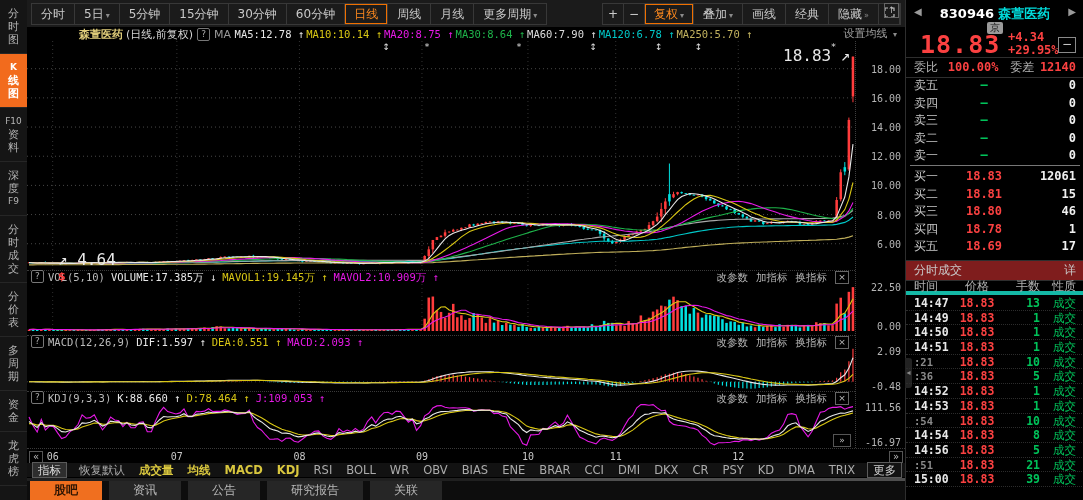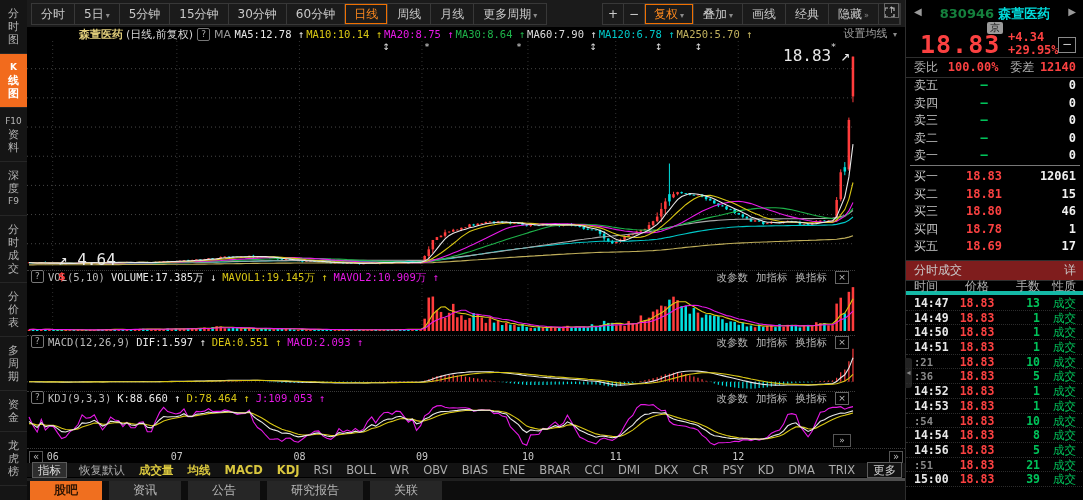--- a/index.html
+++ b/index.html
@@ -59,21 +59,21 @@
   .thumb{position:absolute;left:55%;right:0;top:0;height:3px;background:#4e4e4e;}
   
   .btabs{position:absolute;left:0;top:481px;width:878px;height:19px;background:#0d0d0d;display:flex;gap:7px;padding-left:3px;font-size:12px;}
   .btab{padding:0 24px;line-height:18px;background:#262626;color:#b8b8b8;cursor:pointer;}
   .btab.active{background:#f06f1f;color:#2e1503;font-weight:bold;}
   .upbox{position:absolute;right:6px;top:3px;width:13px;height:13px;border:1px solid #666;color:#bbb;font-size:9px;line-height:12px;text-align:center;cursor:pointer;}
   
   .rpanel{position:absolute;left:905px;top:0;width:178px;height:500px;background:#000;border-left:1px solid #2e2e2e;font-size:12px;}
   .rp-handle{position:absolute;left:-1px;top:358px;width:7px;height:30px;background:#222;color:#888;font-size:8px;line-height:30px;border-radius:0 3px 3px 0;text-align:center;cursor:pointer;}
   .rp-head{position:absolute;left:0;top:5px;width:100%;text-align:center;font-size:13px;}
-  .rp-head .code{color:#15803d;font-weight:bold;}
+  .rp-head .code{color:#ffffff;font-weight:bold;}
   .rp-head .nm{color:#00d9d9;font-weight:bold;}
   .rp-arrow{position:absolute;top:6px;color:#9a9a9a;font-size:10px;cursor:pointer;}
   .badge{position:absolute;left:50%;top:22px;transform:translateX(-50%);background:#9a9a9a;color:#111;font-size:10px;line-height:12px;padding:0 3px;border-radius:2px;}
   .price-big{position:absolute;left:14px;top:30px;font-size:25px;font-weight:bold;color:#fb4141;letter-spacing:1px;}
   .chg{position:absolute;left:102px;top:31px;color:#fb4141;font-size:12px;font-weight:bold;line-height:13px;}
   .minusbox{position:absolute;right:8px;top:37px;width:16px;height:14px;border:1px solid #8a8a8a;color:#ccc;text-align:center;line-height:13px;cursor:pointer;}
   .weirow{position:absolute;left:0;top:57px;width:100%;height:19px;border-top:1px solid #2e2e2e;border-bottom:1px solid #2e2e2e;line-height:19px;}
   .weirow .lb{color:#b5b5b5;}
   .weirow .vl{color:#fb4141;font-weight:bold;}
   .book{position:absolute;left:0;width:100%;}
@@ -178,20 +178,35 @@
         </div>
     </div>
 
     <div class="chead">
       <span class="nm">森萱医药</span><span class="md">(日线,前复权)</span><span class="helpbox">?</span><span style="color:#999;">MA</span>
       <span id="maValues"><span class="mava mono" style="color: rgb(232, 232, 232);">MA5:12.78 ↑</span><span class="mava mono" style="color: rgb(217, 199, 20);">MA10:10.14 ↑</span><span class="mava mono" style="color: rgb(230, 25, 230);">MA20:8.75 ↑</span><span class="mava mono" style="color: rgb(30, 180, 74);">MA30:8.64 ↑</span><span class="mava mono" style="color: rgb(220, 220, 220);">MA60:7.90 ↑</span><span class="mava mono" style="color: rgb(0, 200, 200);">MA120:6.78 ↑</span><span class="mava mono" style="color: rgb(195, 179, 95);">MA250:5.70 ↑</span></span>
       <span class="set"><span>设置均线</span> <span class="caret">▾</span></span>
     </div>
 
     <div class="chart-body" id="chartBody">
+      <div class="axis" id="axisStrip">
+          <span class="tick mono" style="top: 22.7134px;">18.00</span>
+          <span class="tick mono" style="top: 51.8854px;">16.00</span>
+          <span class="tick mono" style="top: 81.0573px;">14.00</span>
+          <span class="tick mono" style="top: 110.229px;">12.00</span>
+          <span class="tick mono" style="top: 139.401px;">10.00</span>
+          <span class="tick mono" style="top: 168.573px;">8.00</span>
+          <span class="tick mono" style="top: 197.745px;">6.00</span>
+          <span class="tick mono" style="top: 241px;">22.50</span>
+          <span class="tick mono" style="top: 280px;">0.00</span>
+          <span class="tick mono" style="top: 305px;">2.09</span>
+          <span class="tick mono" style="top: 340px;">-0.48</span>
+          <span class="tick mono" style="top: 361px;">111.56</span>
+          <span class="tick mono" style="top: 396px;">-16.97</span>
+        </div>
     <svg width="828" height="229" style="position: absolute; left: 0px; top: 0px;">
           <line x1="0" y1="27.713375796178326" x2="828" y2="27.713375796178326" stroke="#474747" stroke-width="1" stroke-dasharray="1 3"></line>
           <line x1="0" y1="56.88535031847132" x2="828" y2="56.88535031847132" stroke="#474747" stroke-width="1" stroke-dasharray="1 3"></line>
           <line x1="0" y1="86.05732484076431" x2="828" y2="86.05732484076431" stroke="#474747" stroke-width="1" stroke-dasharray="1 3"></line>
           <line x1="0" y1="115.2292993630573" x2="828" y2="115.2292993630573" stroke="#474747" stroke-width="1" stroke-dasharray="1 3"></line>
           <line x1="0" y1="144.40127388535032" x2="828" y2="144.40127388535032" stroke="#474747" stroke-width="1" stroke-dasharray="1 3"></line>
           <line x1="0" y1="173.5732484076433" x2="828" y2="173.5732484076433" stroke="#474747" stroke-width="1" stroke-dasharray="1 3"></line>
           <line x1="0" y1="202.7452229299363" x2="828" y2="202.7452229299363" stroke="#474747" stroke-width="1" stroke-dasharray="1 3"></line>
           <line x1="25.668" y1="0" x2="25.668" y2="229" stroke="#333" stroke-width="1" stroke-dasharray="1 3"></line>
           <line x1="149.868" y1="0" x2="149.868" y2="229" stroke="#333" stroke-width="1" stroke-dasharray="1 3"></line>

